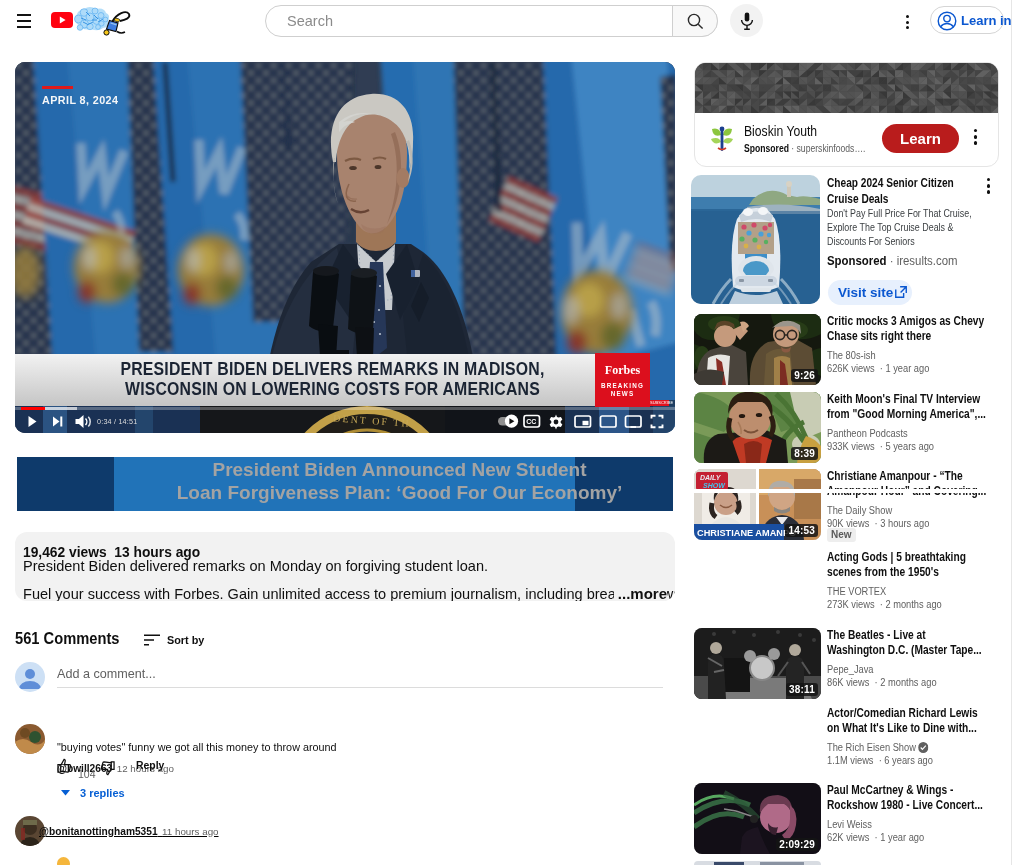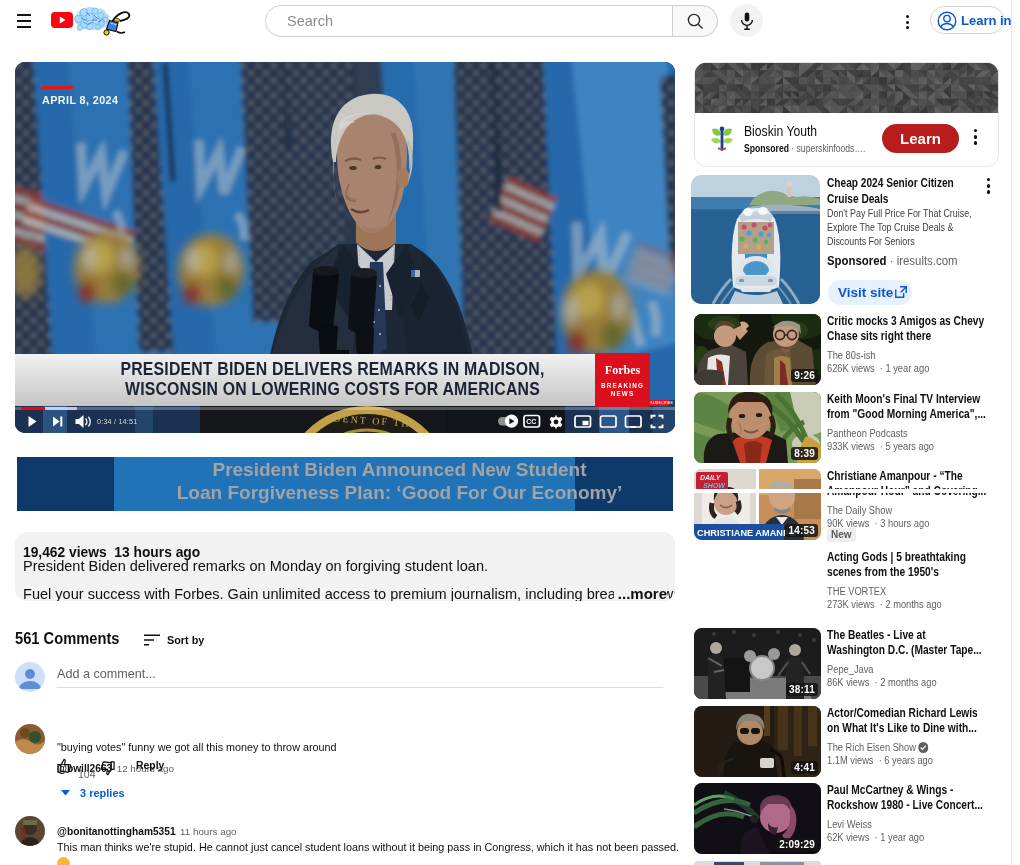--- a/index.html
+++ b/index.html
@@ -412,22 +412,21 @@
 
 <div class="cavatar" style="top:816px;">
   <svg width="30" height="30" viewBox="0 0 30 30">
         <rect width="30" height="30" fill="#5a4633"></rect>
         <circle cx="15" cy="12" r="7" fill="#3c2e20"></circle>
         <rect x="8" y="4" width="14" height="5" fill="#6e6a4a"></rect>
         <path d="M5 30 a10 9 0 0 1 20 0 z" fill="#2c241a"></path>
         <rect x="6" y="12" width="4" height="12" fill="#8a2420" opacity=".7"></rect>
       </svg>
 </div>
-<div class="abs" style="left:57px; top:821px;"><span class="uname">@bonitanottingham5351</span> <span class="tago">11 hours ago</span></div>
-<div class="abs ctext" style="left:57px; top:840.5px;">This man thinks we're stupid. He cannot just cancel student loans without it being pass in Congress, which it has not been passed.</div>
+<div class="abs" style="left:39px; top:821px;text-decoration:underline;"><span class="uname">@bonitanottingham5351</span> <span class="tago">11 hours ago</span></div>
 <svg class="abs" style="left:57px; top:857px;" width="13" height="8" viewBox="0 0 13 8">
       <circle cx="6.5" cy="6.5" r="6.5" fill="#f5b63c"></circle>
     </svg>
 
 <div class="abs" id="ad1">
   <div class="abs" style="left:0; top:0; width:303px; height:50px;"><svg width="304" height="50" viewBox="0 0 304 52" preserveAspectRatio="none" xmlns="http://www.w3.org/2000/svg">
           <rect width="304" height="52" fill="#474747"></rect>
           <path d="M0.0 0.00h8.0v7.43z" fill="#484848"></path>
           <path d="M0.0 0.00v7.43h8.0z" fill="#555"></path>
           <path d="M8.0 0.00h8.0l-8.0 7.43z" fill="#404040"></path>
@@ -1180,38 +1179,20 @@
             <circle cx="106" cy="7" r="2"></circle>
             <circle cx="120" cy="12" r="2"></circle>
           </g>
 </svg><div class="dur">38:11</div></div>
   <div class="stitle">The Beatles - Live at<br>Washington D.C. (Master Tape...</div>
   <div class="schan" style="top:36px;">Pepe_Java</div>
   <div class="schan" style="top:48.8px;">86K views &nbsp;· 2 months ago</div>
 
 </div>
 <div class="sug" style="top:706px; height:78px;">
-  <div class="thumb"><svg width="127" height="71" viewBox="0 0 127 71">
-<rect width="127" height="71" fill="#241c14"></rect>
-<g fill="#6a4a22" opacity=".7">
-            <rect x="84" y="0" width="10" height="44"></rect>
-            <rect x="100" y="0" width="8" height="50"></rect>
-            <rect x="114" y="0" width="9" height="40"></rect>
-            <rect x="70" y="0" width="6" height="30"></rect>
-          </g>
-<rect x="80" y="0" width="47" height="71" fill="#3a2a16" opacity=".5"></rect>
-<path d="M30 71 Q28 44 42 36 L66 32 80 42 84 71z" fill="#181410"></path>
-<circle cx="56" cy="26" r="13" fill="#b08866"></circle>
-<path d="M42 22 Q44 6 58 8 Q72 10 70 24 q-3 -7 -7 -9 l-14 0 q-5 3 -7 9z" fill="#8a8478"></path>
-<rect x="46" y="22" width="9" height="6" rx="3" fill="#141210"></rect>
-<rect x="57" y="22" width="9" height="6" rx="3" fill="#141210"></rect>
-<path d="M40 52 l-14 6 -2 13 M30 58 l-6 13" stroke="#2a2218" stroke-width="2" fill="none"></path>
-<path d="M76 44 q10 2 12 10 l2 17" stroke="#0e0c0a" stroke-width="3" fill="none"></path>
-<rect x="66" y="52" width="14" height="10" rx="2" fill="#d8d4cc"></rect>
-</svg><div class="dur">4:41</div></div>
   <div class="stitle">Actor/Comedian Richard Lewis<br>on What It's Like to Dine with...</div>
   <div class="schan" style="top:36px;">The Rich Eisen Show <svg width="11" height="11" viewBox="0 0 12 12" style="vertical-align:-2px">
           <circle cx="6" cy="6" r="6" fill="#606060"></circle>
           <path d="M3 6 l2 2 4 -4" stroke="#fff" stroke-width="1.4" fill="none"></path>
         </svg></div>
   <div class="schan" style="top:48.8px;">1.1M views &nbsp;· 6 years ago</div>
 
 </div>
 <div class="sug" style="top:783px; height:78px;">
   <div class="thumb"><svg width="127" height="71" viewBox="0 0 127 71">

